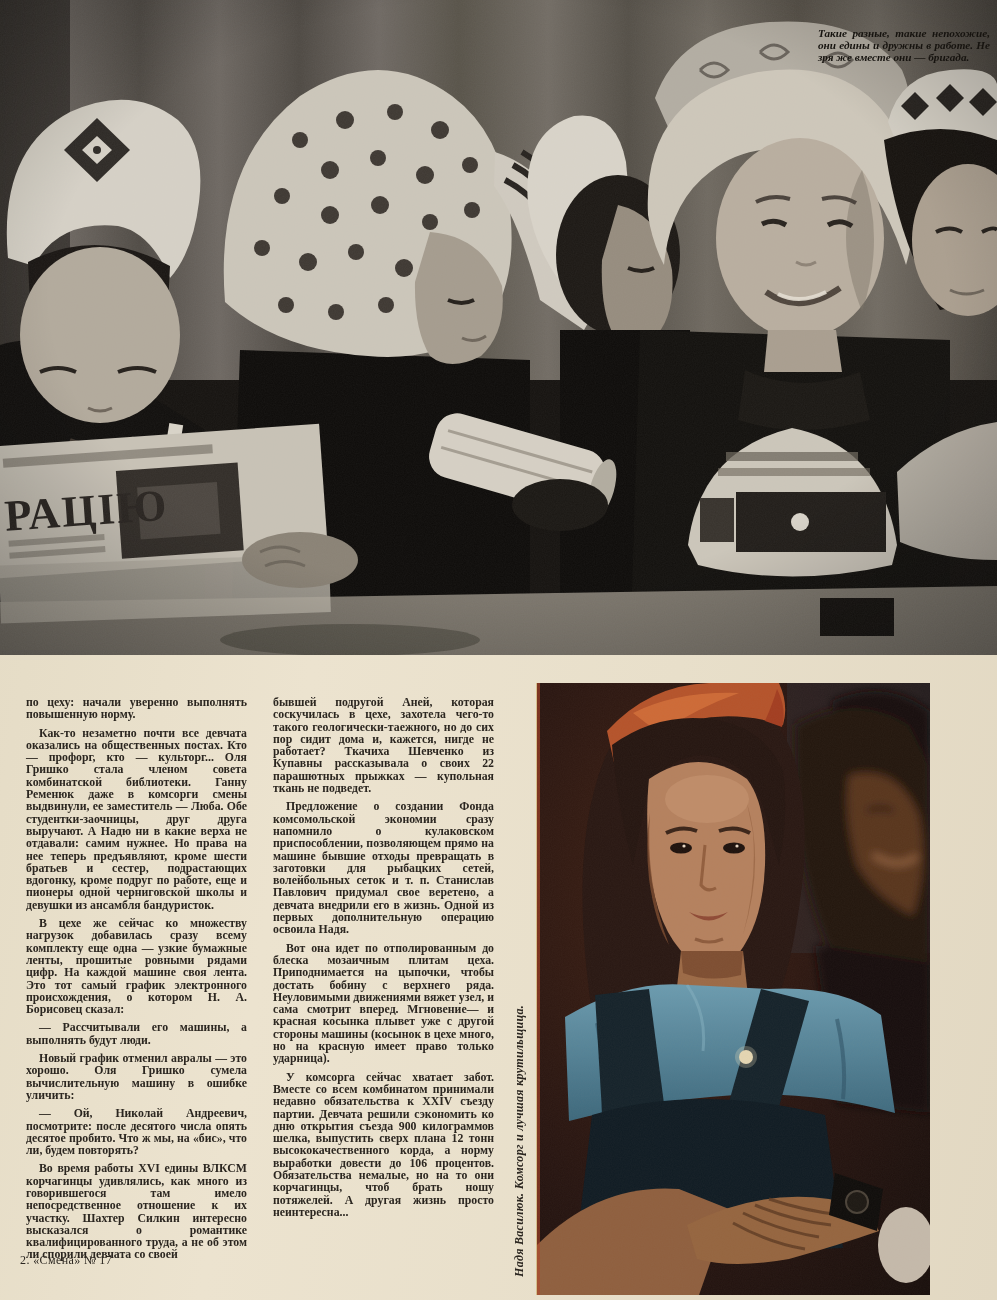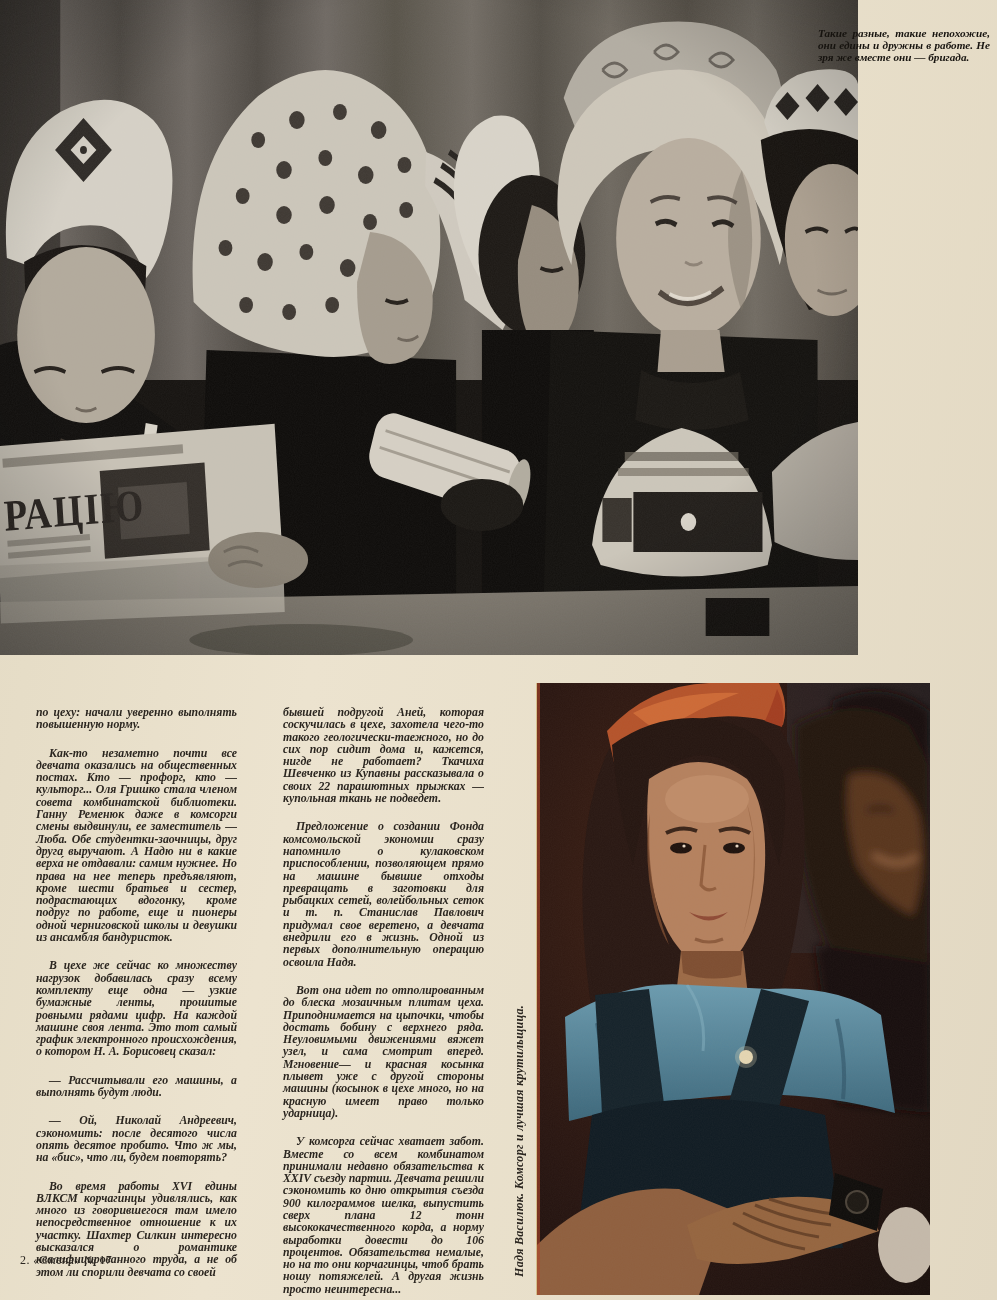--- a/index.html
+++ b/index.html
@@ -2,36 +2,36 @@
 <html lang="ru"><head>
 <meta charset="utf-8">
 <style>
   html,body { margin:0; padding:0; background:#4a463f; }
   #page {
     position:relative; width:997px; height:1300px; margin:0 auto;
     background: linear-gradient(100deg,#e3dac3 0%, #ece3cf 35%, #e8dfca 65%, #e2d8c2 100%);
     overflow:hidden;
     font-family:"Liberation Serif","DejaVu Serif",serif;
   }
-  .bw-photo { position:absolute; left:0; top:0; width:858px; height:655px; }
+  .bw-photo { position:absolute; left:0; top:0; width:997px; height:655px; }
   .bw-photo svg, .side-photo svg { display:block; width:100%; height:100%; }
   .photo-caption {
     position:absolute; left:818px; top:27px; width:172px;
     font-weight:700; font-style:italic;
     font-size:11.2px; line-height:12px; color:#16130f;
     text-align:justify;
   }
   .col {
     position:absolute; top:690px; width:233px;
     font-size:11.8px; line-height:12.3px; font-weight:700;
     color:#2b2620; text-align:justify;
   }
   #col-left  { left:20px; }
   #col-right { left:267px; }
-  .col p { margin:16px; padding:0;font-style:italic; }
+  .col p { margin:6px; padding:0; }
   .col p.ind { text-indent:13px; }
   .side-photo {
     position:absolute; left:537px; top:683px; width:393px; height:612px;
     box-shadow: -1px 0 0 rgba(188,148,60,.45);
   }
   .v-caption {
     position:absolute; left:512px; top:1277px; width:350px;
     transform:rotate(-90deg); transform-origin:0 0;
     font-style:italic; font-weight:700; font-size:12px; letter-spacing:.3px;
     color:#2b2620; white-space:nowrap;
@@ -223,21 +223,22 @@
     </svg>
 
     <div class="photo-caption">Такие разные, такие непохожие, они едины и дружны в работе. Не зря же вместе они — бригада.</div>
   </div>
 
   <div class="col" id="col-left">
     <p class="cont">по цеху: начали уверенно выполнять повышенную норму.</p>
     <p class="ind">Как-то незаметно почти все девчата оказались на общественных постах. Кто — профорг, кто — культорг... Оля Гришко стала членом совета комбинатской библиотеки. Ганну Ременюк даже в комсорги смены выдвинули, ее заместитель — Люба. Обе студентки-заочницы, друг друга выручают. А Надю ни в какие верха́ не отдавали: самим нужнее. Но права на нее теперь предъявляют, кроме шести братьев и сестер, подрастающих вдогонку, кроме подруг по работе, еще и пионеры одной черниговской школы и девушки из ансамбля бандуристок.</p>
     <p class="ind">В цехе же сейчас ко множеству нагрузок добавилась сразу всему комплекту еще одна — узкие бумажные ленты, прошитые ровными рядами цифр. На каждой машине своя лента. Это тот самый график электронного происхождения, о котором Н. А. Борисовец сказал:</p>
     <p class="ind">— Рассчитывали его машины, а выполнять будут люди.</p>
-    <p class="ind">— Ой, Николай Андреевич, сэкономить: после десятого числа опять десятое пробито. Что ж мы, на «бис», что ли, будем повторять?</p>
+    <p class="ind">Новый график отменил авралы — это хорошо. Оля Гришко сумела вычислительную машину в ошибке уличить:</p>
+    <p class="ind">— Ой, Николай Андреевич, посмотрите: после десятого числа опять десятое пробито. Что ж мы, на «бис», что ли, будем повторять?</p>
     <p class="ind">Во время работы XVI едины ВЛКСМ корчагинцы удивлялись, как много из говорившегося там имело непосредственное отношение к их участку. Шахтер Силкин интересно высказался о романтике квалифицированного труда, а не об этом ли спорили девчата со своей</p>
   </div>
 
   <div class="col" id="col-right">
     <p class="cont">бывшей подругой Аней, которая соскучилась в цехе, захотела чего-то такого геологически-таежного, но до сих пор сидит дома и, кажется, нигде не работает? Ткачиха Шевченко из Купавны рассказывала о своих 22 парашютных прыжках — купольная ткань не подведет.</p>
     <p class="ind">Предложение о создании Фонда комсомольской экономии сразу напомнило о кулаковском приспособлении, позволяющем прямо на машине бывшие отходы превращать в заготовки для рыбацких сетей, волейбольных сеток и т. п. Станислав Павлович придумал свое веретено, а девчата внедрили его в жизнь. Одной из первых дополнительную операцию освоила Надя.</p>
     <p class="ind">Вот она идет по отполированным до блеска мозаичным плитам цеха. Приподнимается на цыпочки, чтобы достать бобину с верхнего ряда. Неуловимыми движениями вяжет узел, и сама смотрит вперед. Мгновение— и красная косынка плывет уже с другой стороны машины (косынок в цехе много, но на красную имеет право только ударница).</p>
     <p class="ind">У комсорга сейчас хватает забот. Вместе со всем комбинатом принимали недавно обязательства к XXIV съезду партии. Девчата решили сэкономить ко дню открытия съезда 900 килограммов шелка, выпустить сверх плана 12 тонн высококачественного корда, а норму выработки довести до 106 процентов. Обязательства немалые, но на то они корчагинцы, чтоб брать ношу потяжелей. А другая жизнь просто неинтересна...</p>
   </div>
 

